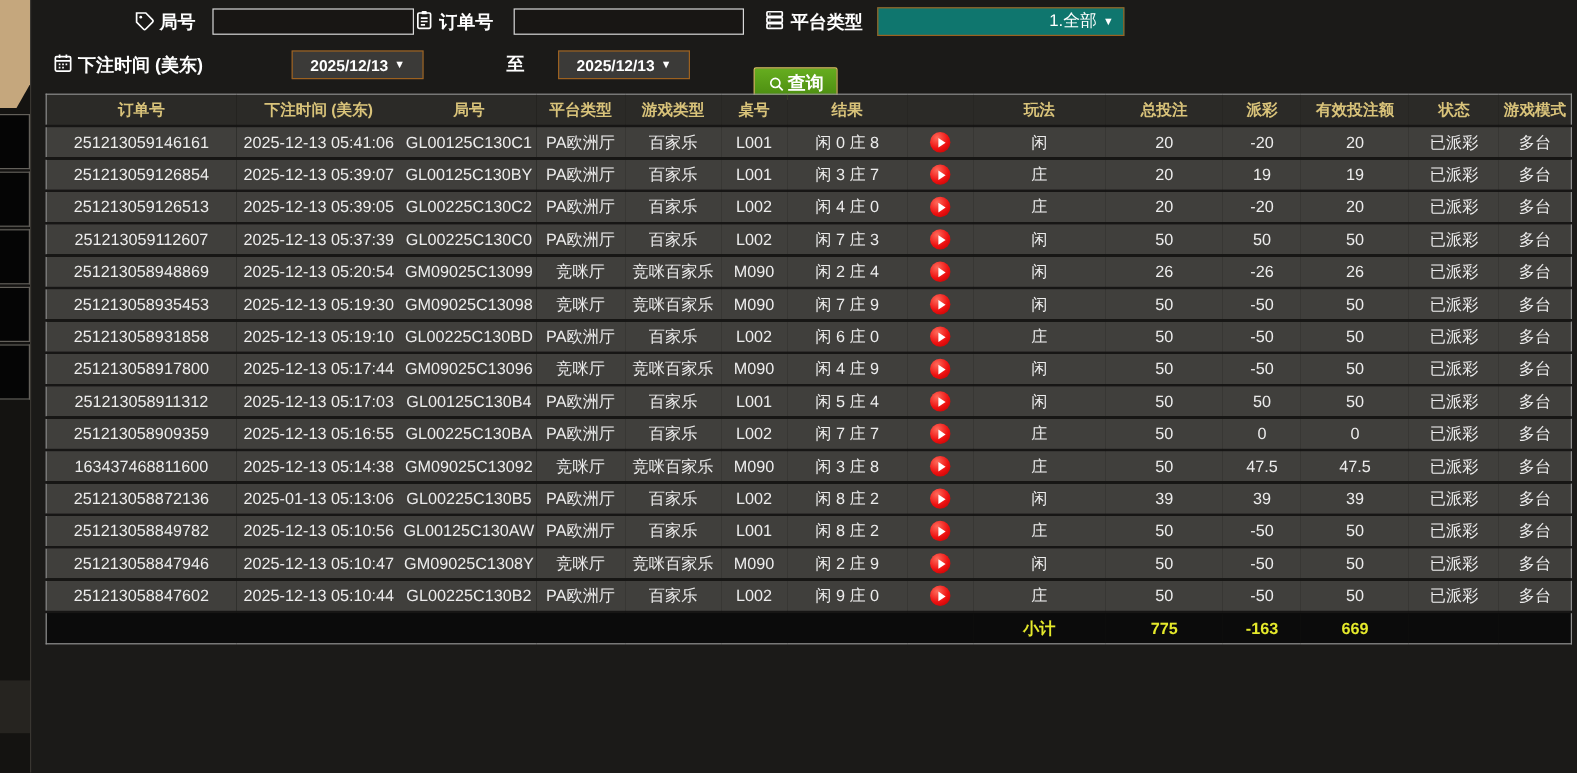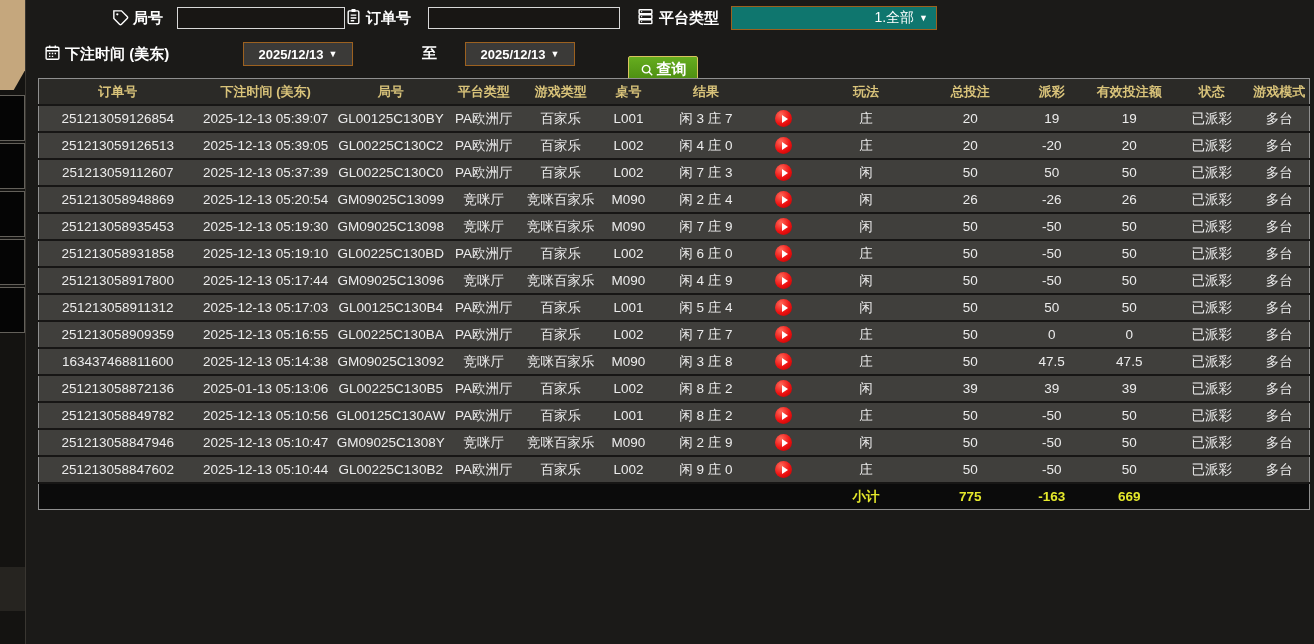--- a/index.html
+++ b/index.html
@@ -169,20 +169,38 @@
         <th></th>
         <th>玩法</th>
         <th>总投注</th>
         <th>派彩</th>
         <th>有效投注额</th>
         <th>状态</th>
         <th>游戏模式</th>
       </tr>
     </thead>
     <tbody>
+  <tr>
+    <td>251213059146161</td>
+    <td>2025-12-13 05:41:06</td>
+    <td>GL00125C130C1</td>
+    <td>PA欧洲厅</td>
+    <td>百家乐</td>
+    <td>L001</td>
+    <td>闲 0 庄 8</td>
+    <td>
+      <span class="play-btn"><span class="play-tri"></span></span>
+    </td>
+    <td>闲</td>
+    <td>20</td>
+    <td class="payout loss">-20</td>
+    <td>20</td>
+    <td class="status">已派彩</td>
+    <td>多台</td>
+  </tr>
 
   <tr>
     <td>251213059126854</td>
     <td>2025-12-13 05:39:07</td>
     <td>GL00125C130BY</td>
     <td>PA欧洲厅</td>
     <td>百家乐</td>
     <td>L001</td>
     <td>闲 3 庄 7</td>
     <td>

